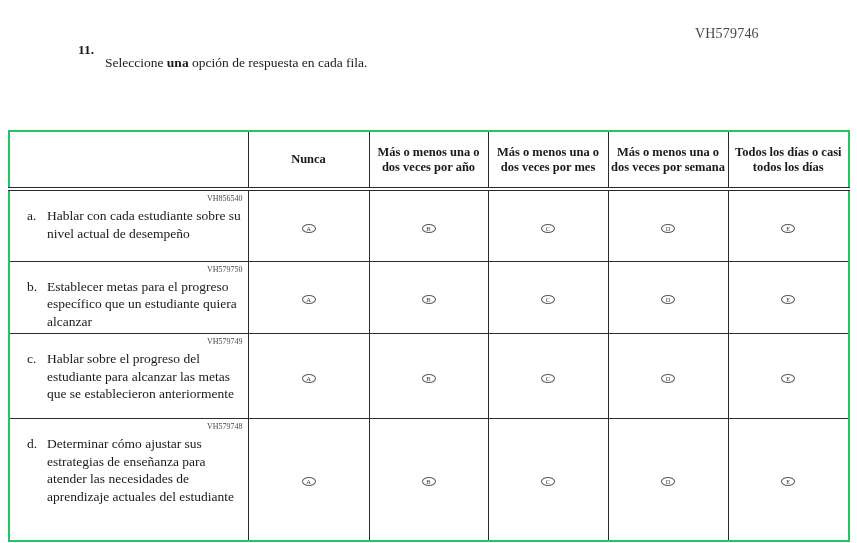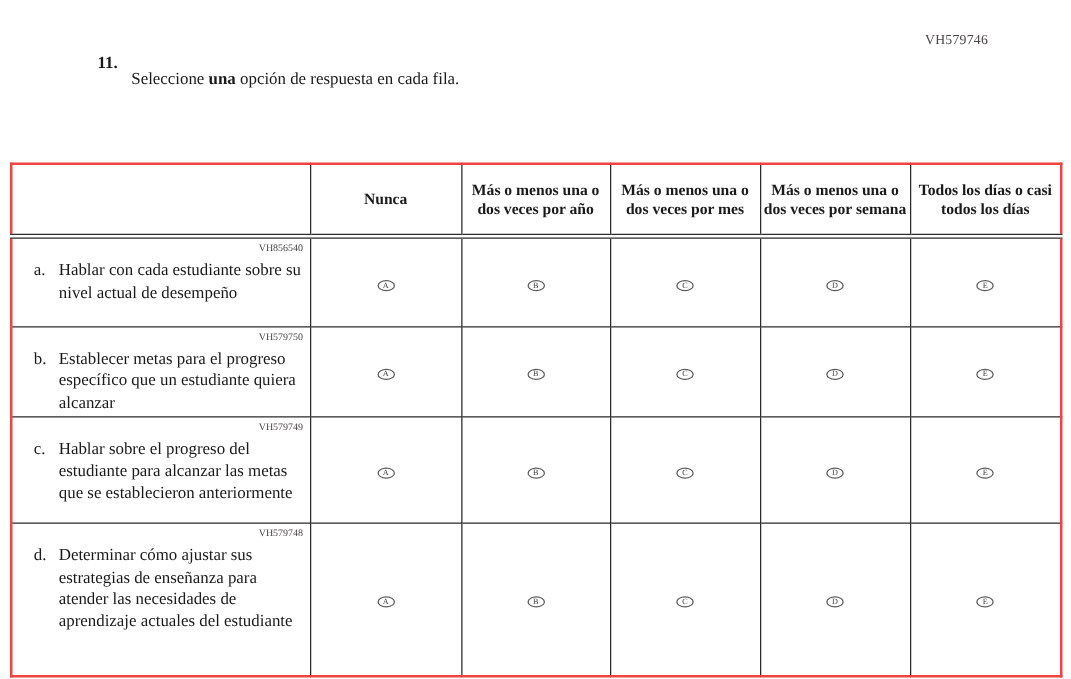--- a/index.html
+++ b/index.html
@@ -14,24 +14,23 @@
     font-family: "Liberation Serif", "DejaVu Serif", serif;
     color: #1a1a1a;
     overflow: hidden;
   }
 
   
   .form-code {
     position: absolute;
     top: 26px;
     left: 695px;
-    font-size: 11px;
+    font-size: 14px;
     color: #4a4648;
     letter-spacing: 0.2px;
-    margin-left: 45px;
   }
 
   
   .question-block {
     position: absolute;
     top: 40px;
     left: 78px;
     width: 600px;
   }
   .question-line {
@@ -61,21 +60,21 @@
     top: 130px;
     left: 8px;
     width: 840px;
     border-collapse: collapse;
     table-layout: fixed;
   }
   table.qtable td, table.qtable th {
     border: 1.5px solid #2b2b2b;
     padding: 3px;
   }
-  table.qtable { border: 2px solid #ef4444; }
+  table.qtable { border: 2px solid #22c55e; }
 
   tr.header-row th {
     height: 49px;
     font-size: 12.5px;
     line-height: 15px;
     font-weight: bold;
     text-align: center;
     vertical-align: middle;
     padding: 3px 2px;
     border-bottom: 4px double #2b2b2b;

